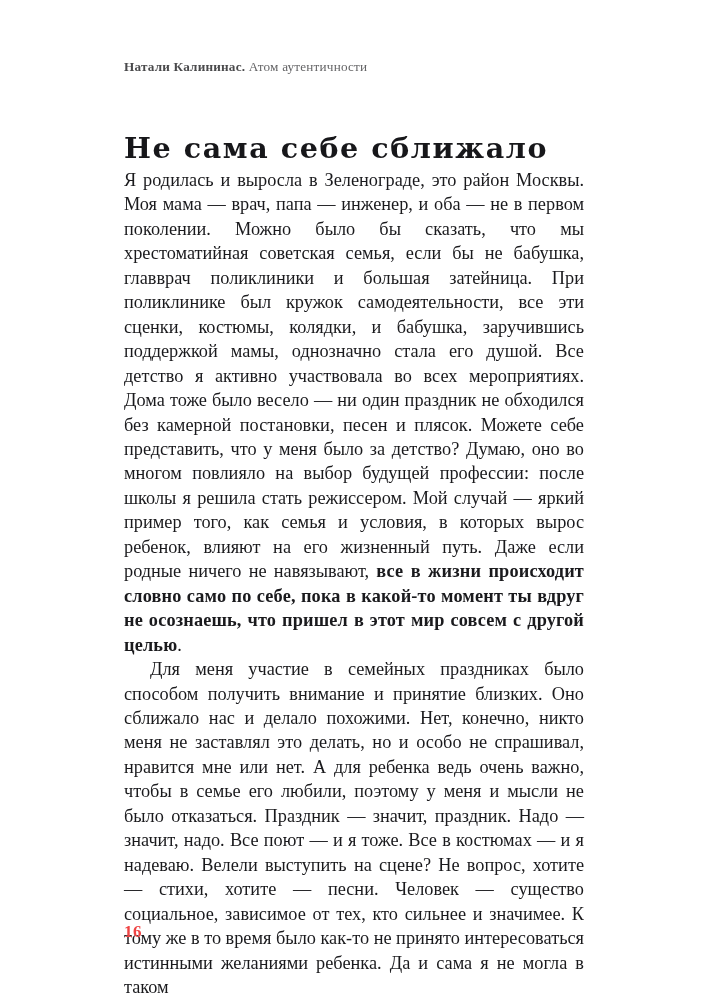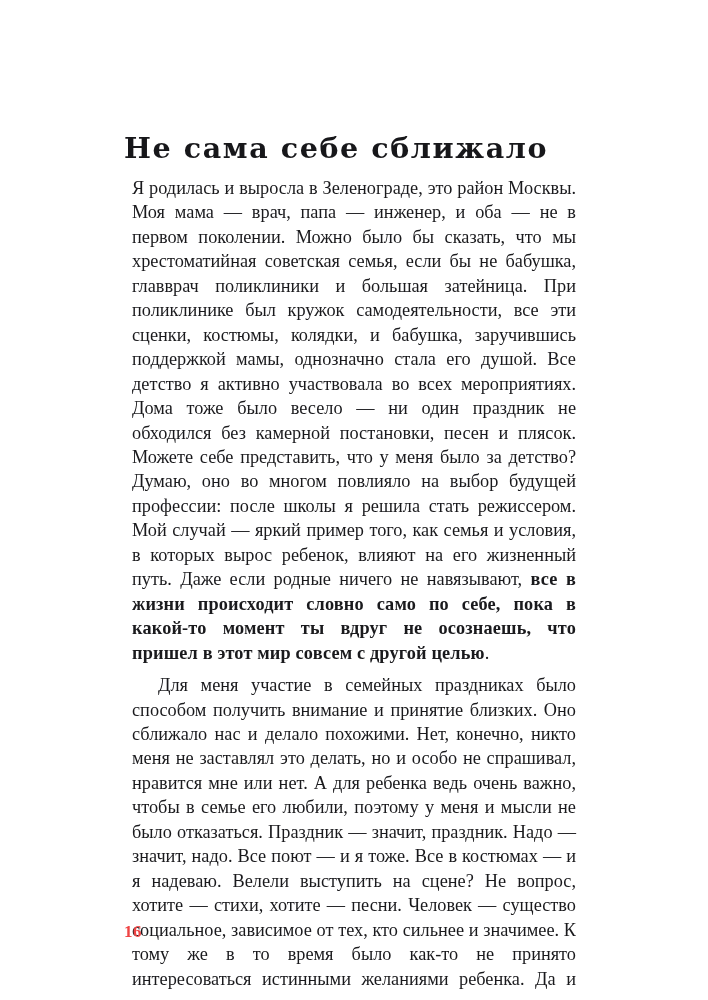--- a/index.html
+++ b/index.html
@@ -62,21 +62,21 @@
     width: 460px;
     font-family: "Liberation Serif", "DejaVu Serif", serif;
     font-size: 18.3px;
     line-height: 24.45px;
     color: #1a1a1d;
     text-align: justify;
     text-justify: inter-word;
     hyphens: manual;
   }
   .body-text p {
-    margin: 8px;
+    margin: 0;
   }
   .body-text p + p {
     text-indent: 26px;
   }
   .body-text b,
   .body-text strong {
     font-weight: 700;
     letter-spacing: 0.15px;
   }
 
@@ -91,20 +91,23 @@
     line-height: 22px;
     color: #ef4444;
     letter-spacing: 0.4px;
   }
 </style>
 </head>
 <body>
 
 <div class="page">
 
+  <div class="running-head">
+    <span class="rh-author">Натали Калининас.</span><span class="rh-sep">&nbsp;</span><span class="rh-title">Атом аутентичности</span>
+  </div>
 
   <h1 class="chapter-title">Не сама себе сближало</h1>
 
   <div class="body-text">
     <p><span>Я родилась и выросла в Зеленограде, это район Москвы. Моя мама — врач, папа — инженер, и оба — не в первом поколении. Можно было бы сказать, что мы хрестоматийная советская семья, если бы не бабушка, главврач поликлиники и большая затейница. При поликлинике был кружок самодеятельности, все эти сценки, костюмы, колядки, и бабушка, заручившись поддержкой мамы, однозначно стала его душой. Все детство я активно участвовала во всех мероприятиях. Дома тоже было весело — ни один праздник не обходился без камерной постановки, песен и плясок. Можете себе представить, что у меня было за детство? Думаю, оно во многом повлияло на выбор будущей профессии: после школы я решила стать режиссером. Мой случай — яркий пример того, как семья и условия, в которых вырос ребенок, влияют на его жизненный путь. Даже если родные ничего не навязывают, </span><b>все в жизни происходит словно само по себе, пока в какой-то момент ты вдруг не осознаешь, что пришел в этот мир совсем с другой целью</b><span>.</span></p>
     <p>Для меня участие в семейных праздниках было способом получить внимание и принятие близких. Оно сближало нас и делало похожими. Нет, конечно, никто меня не заставлял это делать, но и особо не спрашивал, нравится мне или нет. А для ребенка ведь очень важно, чтобы в семье его любили, поэтому у меня и мысли не было отказаться. Праздник — значит, праздник. Надо — значит, надо. Все поют — и я тоже. Все в костюмах — и я надеваю. Велели выступить на сцене? Не вопрос, хотите — стихи, хотите — песни. Человек — существо социальное, зависимое от тех, кто сильнее и значимее. К тому же в то время было как-то не принято интересоваться истинными желаниями ребенка. Да и сама я не могла в таком</p>
   </div>
 
   <div class="folio">16</div>
 

